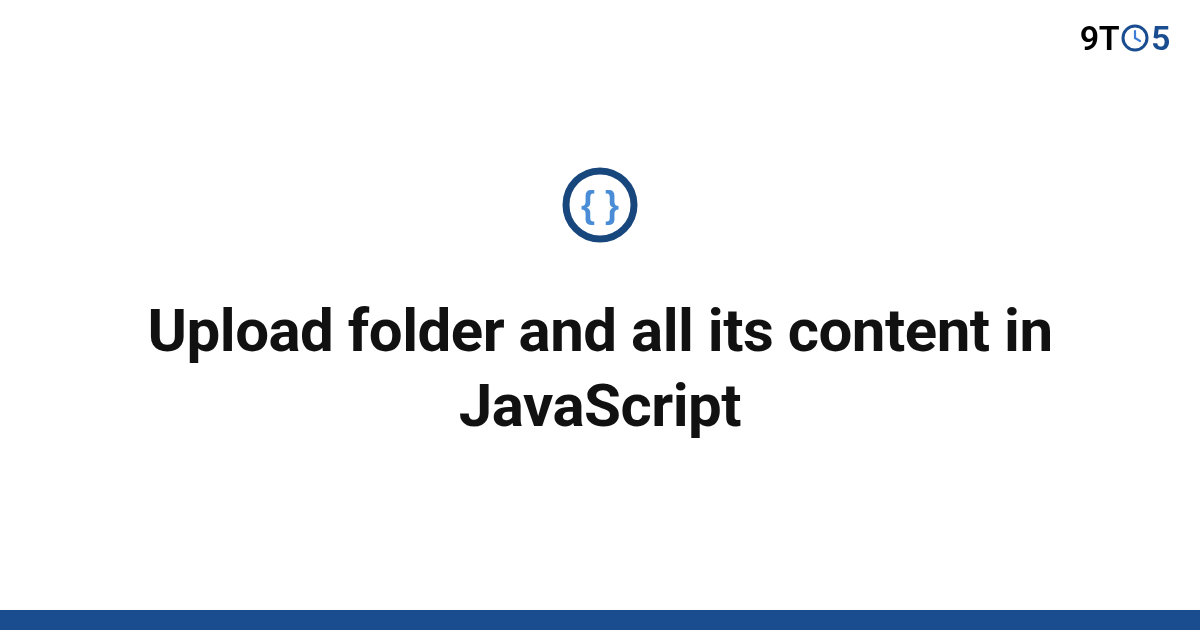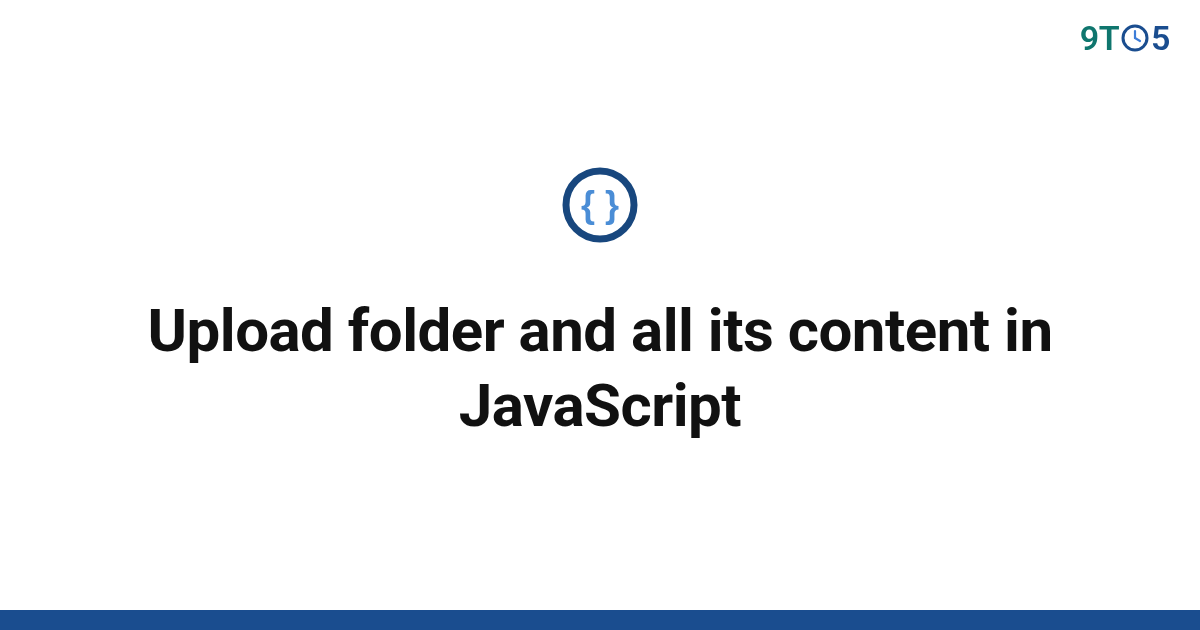--- a/index.html
+++ b/index.html
@@ -18,21 +18,21 @@
     .logo {
       position: absolute;
       top: 18px;
       right: 30px;
       font-size: 34px;
       font-weight: 500;
       letter-spacing: -0.5px;
       display: flex;
       align-items: center;
     }
-    .logo-9t { color: #0f766e; font-weight: 600; }
+    .logo-9t { color: #000000; font-weight: 600; }
     .logo-o-wrap {
       display: inline-flex;
       align-items: center;
       position: relative;
       width: 30px;
       height: 30px;
       margin: 0 1px;
       vertical-align: middle;
     }
     .logo-5 { color: #1a4d8f; font-weight: 600; }

